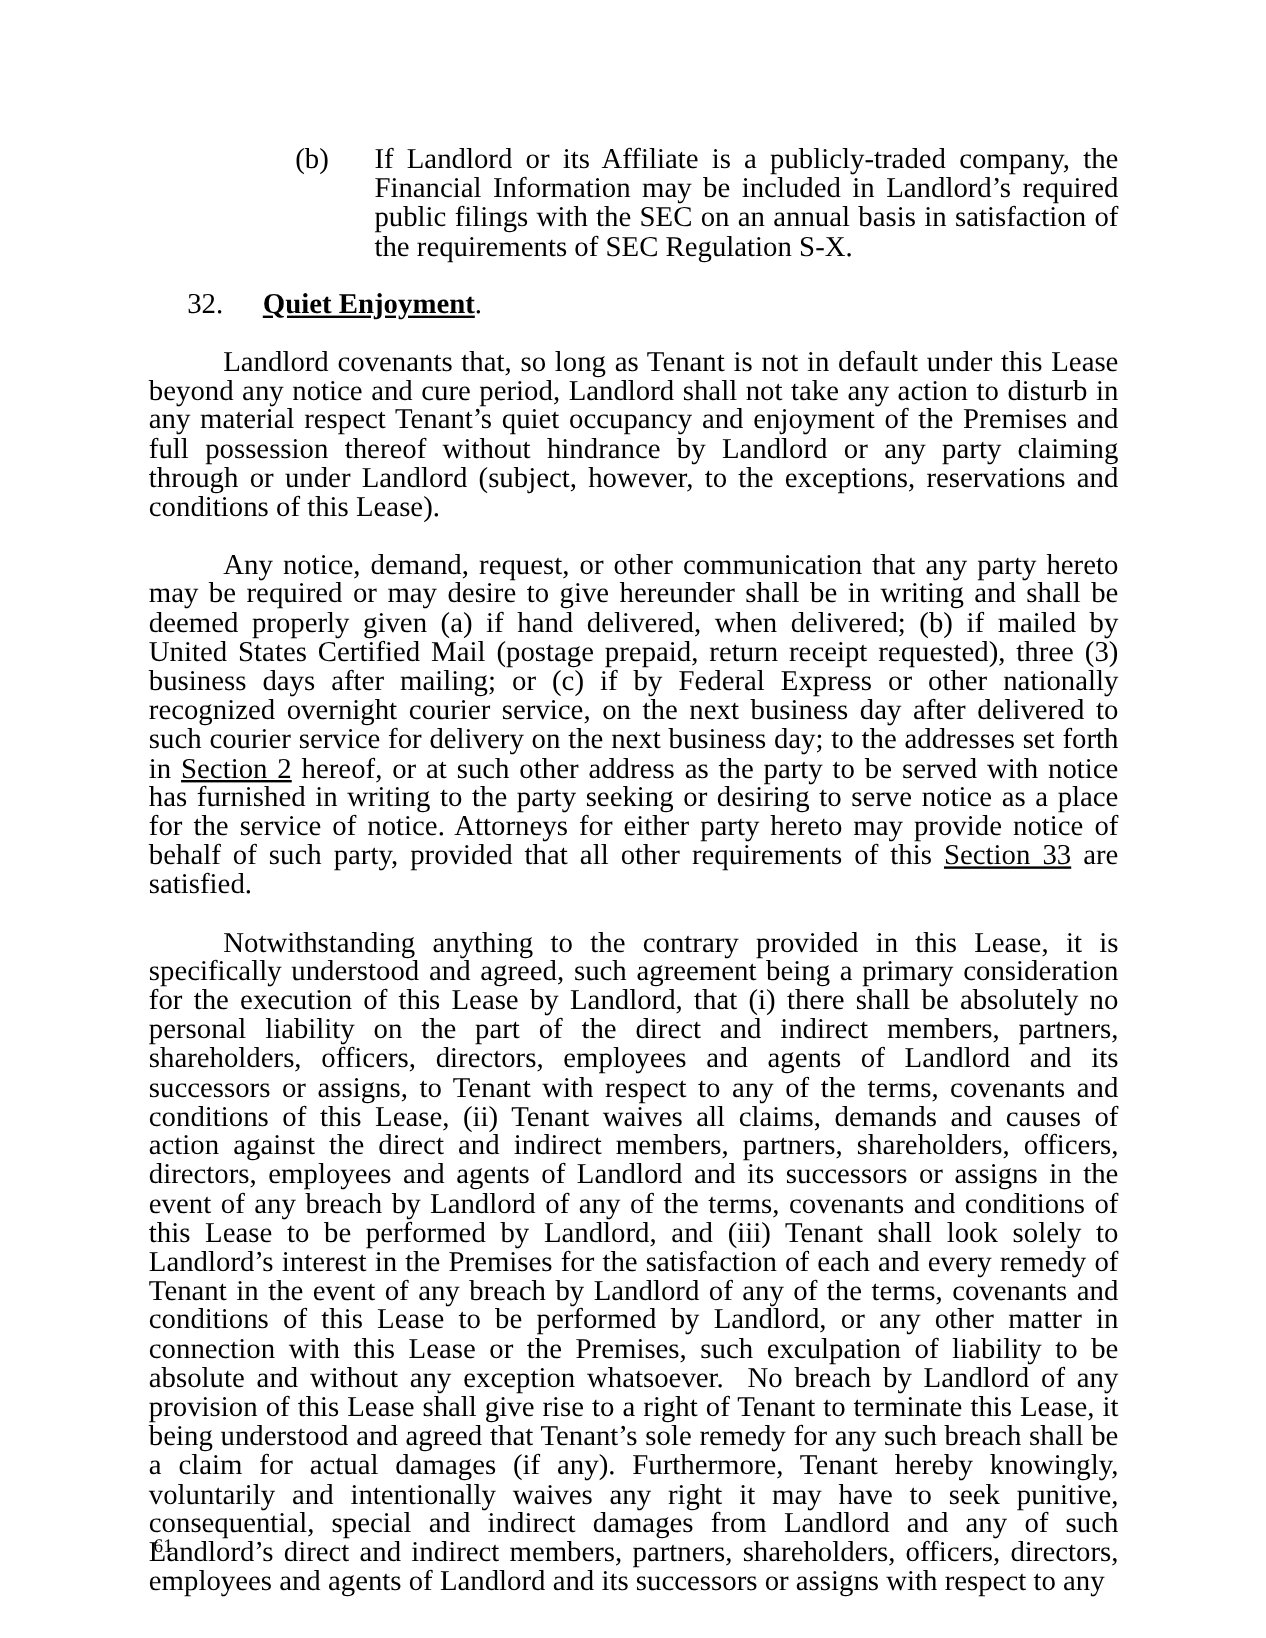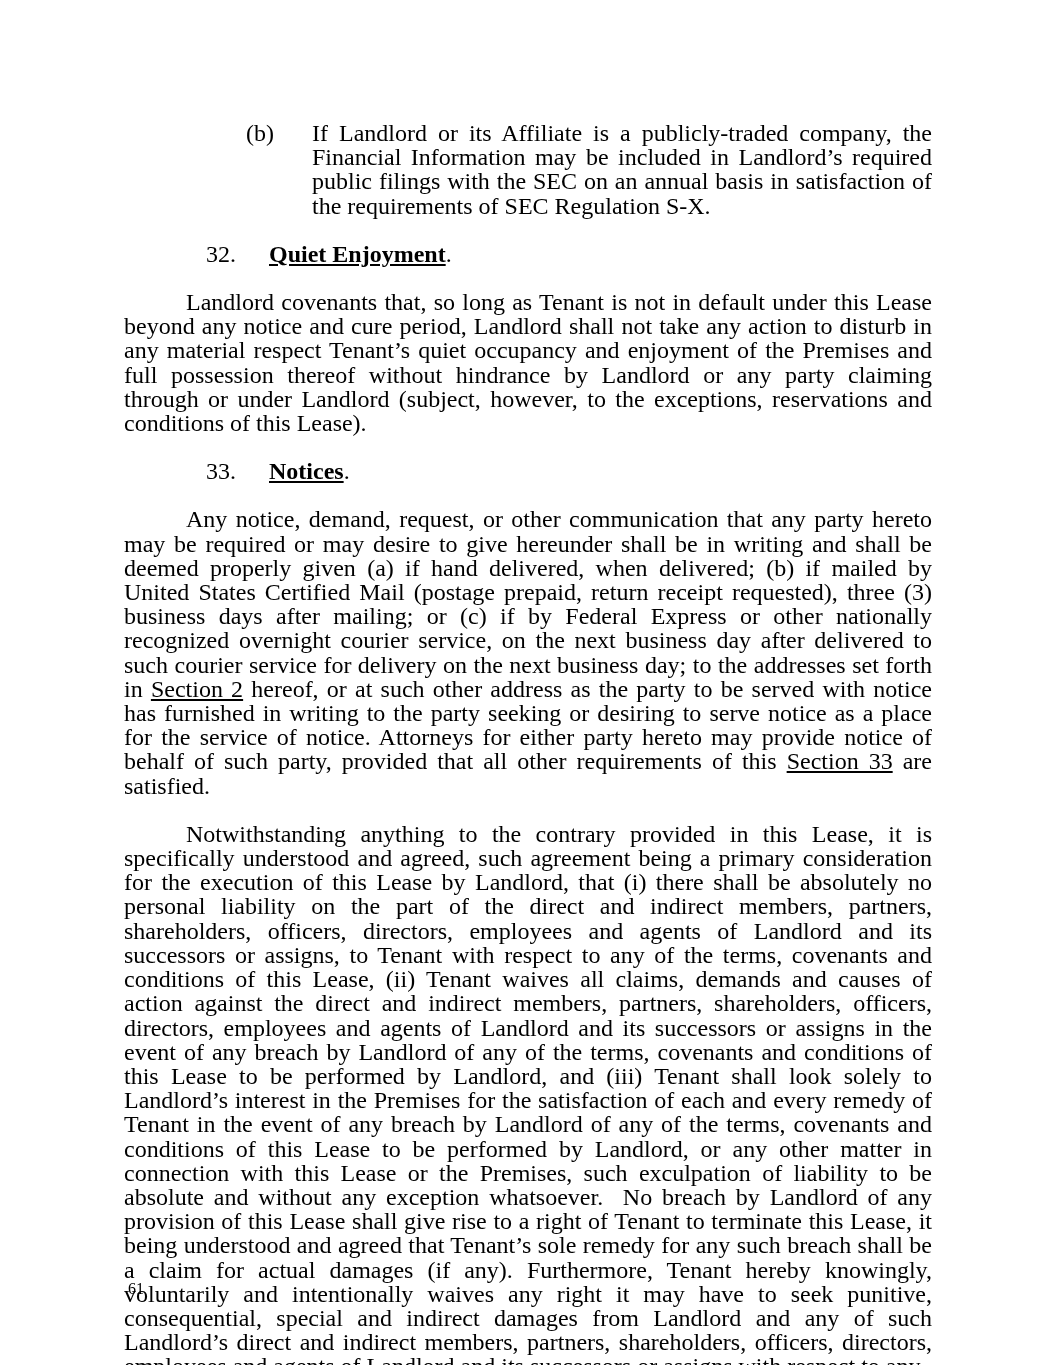--- a/index.html
+++ b/index.html
@@ -34,21 +34,21 @@
     padding-left: 66px;
     text-indent: -66px;
   }
   .sc-label {
     display: inline-block;
     width: 66px;
     text-indent: 0;
   }
   
   .heading {
-    margin-left: 82px;
+    margin-left: 32px;
     text-align: left;
   }
   .h-num {
     display: inline-block;
     width: 63px;
     font-weight: normal;
   }
   .h-title {
     font-weight: bold;
     text-decoration: underline;
@@ -72,18 +72,17 @@
   }
 </style>
 </head>
 <body>
 
 <div class="page">
   <div class="doc-body">
       <div class="block subclause"><span class="sc-label">(b)</span><span>If Landlord or its Affiliate is a publicly-traded company, the Financial Information may be included in Landlord’s required public filings with the SEC on an annual basis in satisfaction of the requirements of SEC Regulation S-X.</span></div>
       <div class="block heading"><span class="h-num">32.</span><span class="h-title">Quiet Enjoyment</span><span class="h-suffix">.</span></div>
       <p class="block paragraph"><span>Landlord covenants that, so long as Tenant is not in default under this Lease beyond any notice and cure period, Landlord shall not take any action to disturb in any material respect Tenant’s quiet occupancy and enjoyment of the Premises and full possession thereof without hindrance by Landlord or any party claiming through or under Landlord (subject, however, to the exceptions, reservations and conditions of this Lease).</span></p>
-      <div class="block heading"><span class="h-num">33.</span><span class="h-title">Notices</span><span class="h-suffix">.</span></div>
       <p class="block paragraph"><span>Any notice, demand, request, or other communication that any party hereto may be required or may desire to give hereunder shall be in writing and shall be deemed properly given (a)&nbsp;if hand delivered, when delivered; (b)&nbsp;if mailed by United States Certified Mail (postage prepaid, return receipt requested), three (3) business days after mailing; or (c) if by Federal Express or other nationally recognized overnight courier service, on the next business day after delivered to such courier service for delivery on the next business day; to the addresses set forth in </span><span class="u">Section 2</span><span> hereof, or at such other address as the party to be served with notice has furnished in writing to the party seeking or desiring to serve notice as a place for the service of notice. Attorneys for either party hereto may provide notice of behalf of such party, provided that all other requirements of this </span><span class="u">Section 33</span><span> are satisfied.</span></p>
       <p class="block paragraph"><span>Notwithstanding anything to the contrary provided in this Lease, it is specifically understood and agreed, such agreement being a primary consideration for the execution of this Lease by Landlord, that (i) there shall be absolutely no personal liability on the part of the direct and indirect members, partners, shareholders, officers, directors, employees and agents of Landlord and its successors or assigns, to Tenant with respect to any of the terms, covenants and conditions of this Lease, (ii) Tenant waives all claims, demands and causes of action against the direct and indirect members, partners, shareholders, officers, directors, employees and agents of Landlord and its successors or assigns in the event of any breach by Landlord of any of the terms, covenants and conditions of this Lease to be performed by Landlord, and (iii) Tenant shall look solely to Landlord’s interest in the Premises for the satisfaction of each and every remedy of Tenant in the event of any breach by Landlord of any of the terms, covenants and conditions of this Lease to be performed by Landlord, or any other matter in connection with this Lease or the Premises, such exculpation of liability to be absolute and without any exception whatsoever.&nbsp; No breach by Landlord of any provision of this Lease shall give rise to a right of Tenant to terminate this Lease, it being understood and agreed that Tenant’s sole remedy for any such breach shall be a claim for actual damages (if any). Furthermore, Tenant hereby knowingly, voluntarily and intentionally waives any right it may have to seek punitive, consequential, special and indirect damages from Landlord and any of such Landlord’s direct and indirect members, partners, shareholders, officers, directors, employees and agents of Landlord and its successors or assigns with respect to any</span></p>
     </div>
   <div class="page-number">61</div>
 </div>
 
 </body></html>

